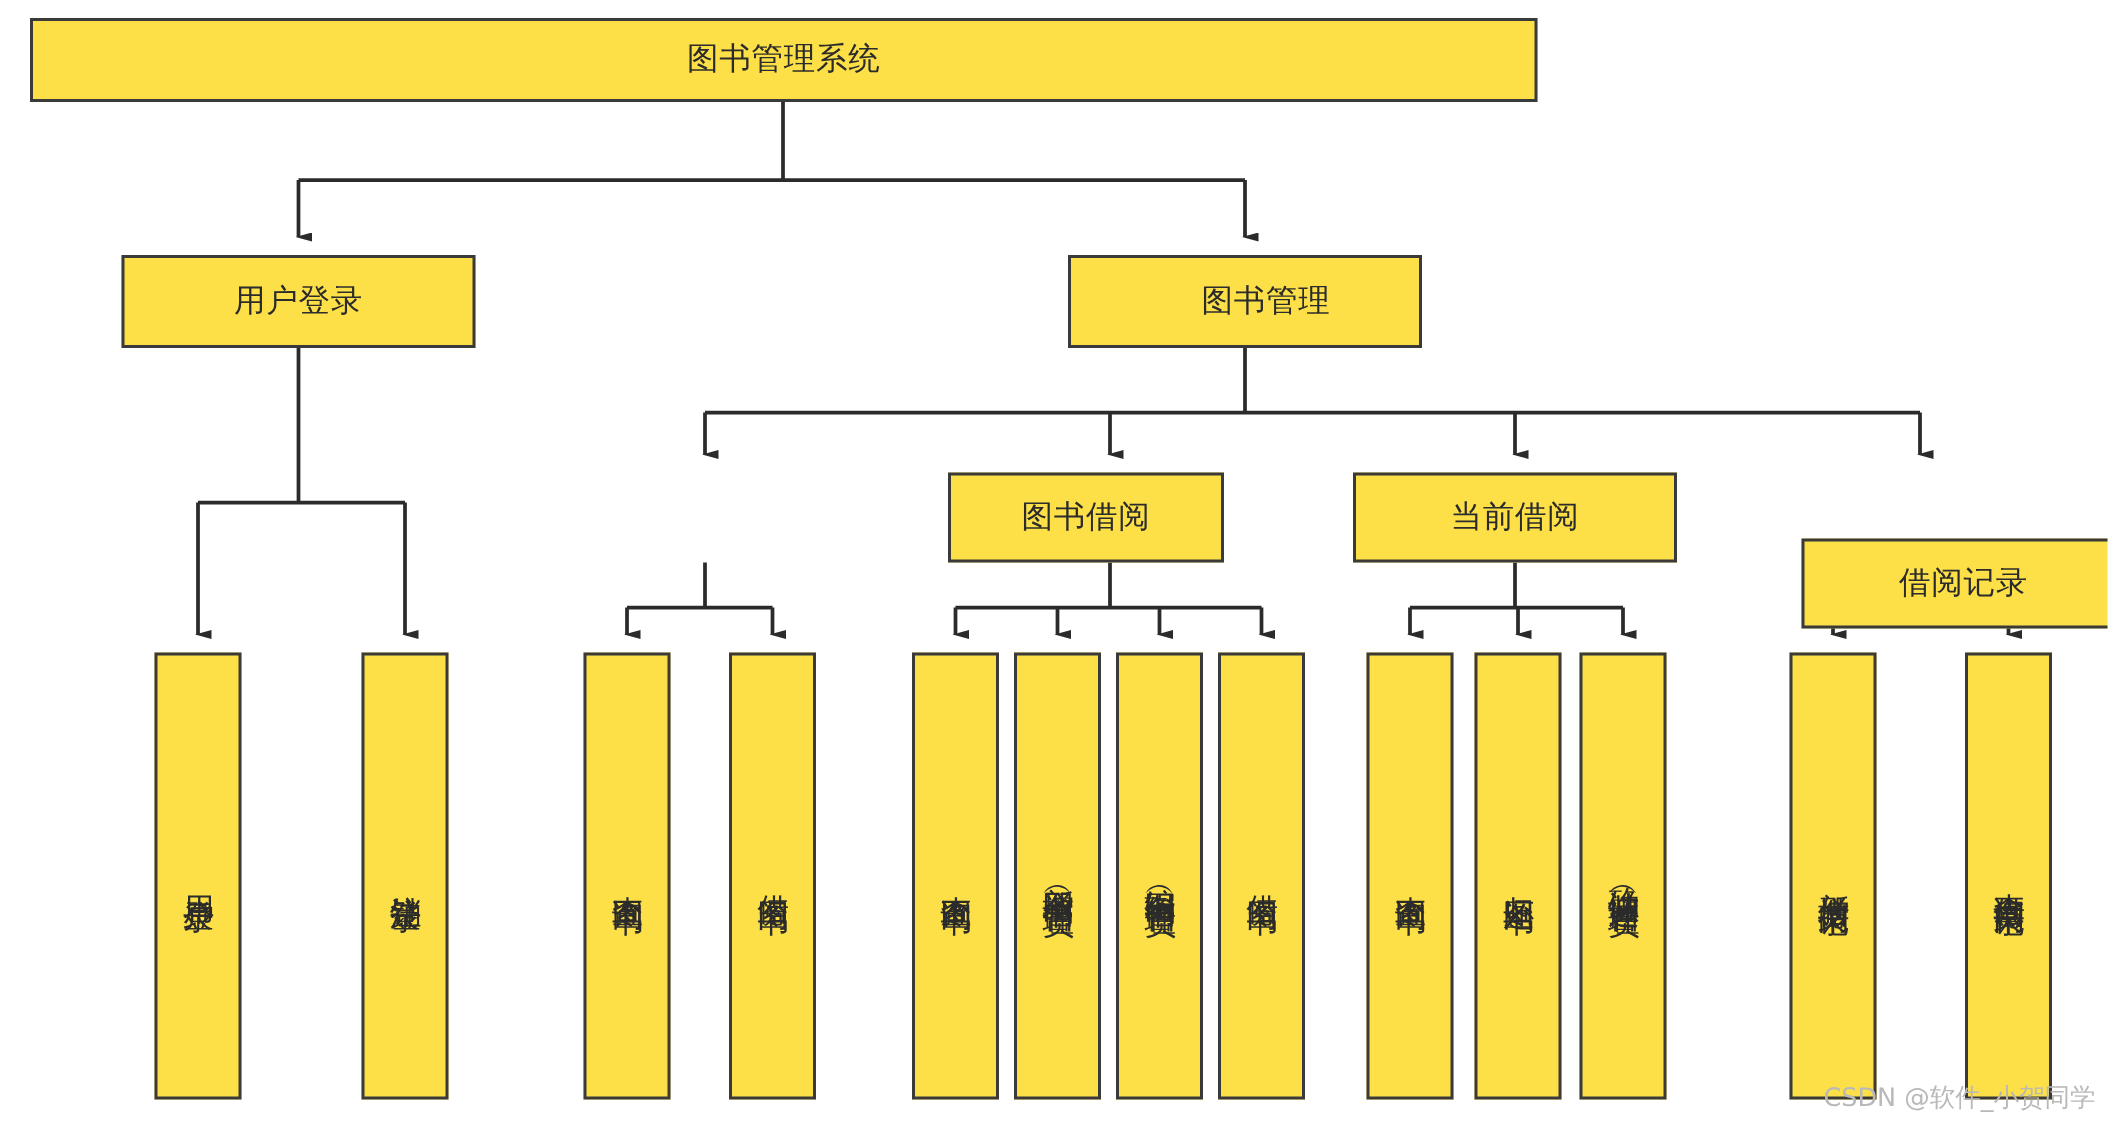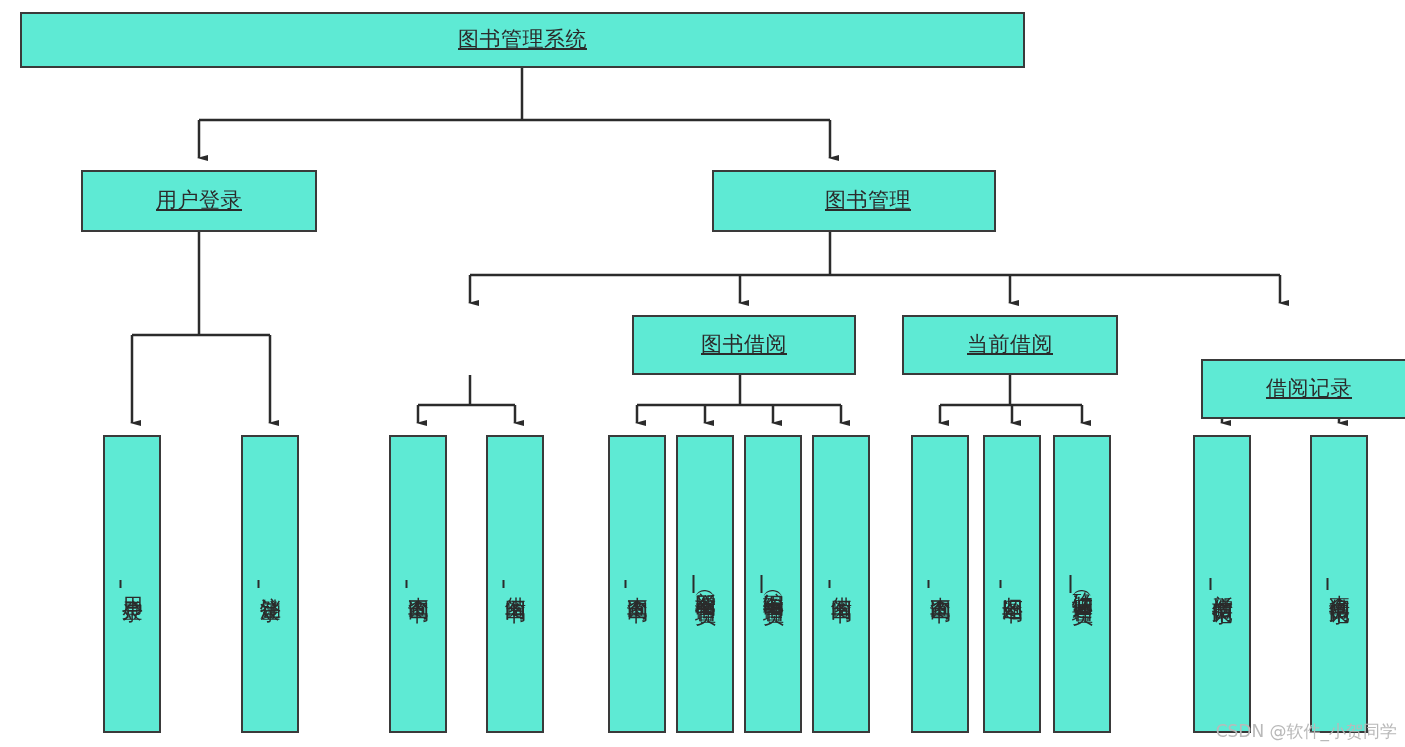--- a/index.html
+++ b/index.html
@@ -23,28 +23,27 @@
     position: absolute;
     left: 0;
     top: 0;
     width: 1405px;
     height: 747px;
   }
   .node {
     position: absolute;
     box-sizing: border-box;
     border: 2.5px solid #3a3a3a;
-    background: #5eead4;
+    background: #fde047;
     color: #2b2b2b;
     display: flex;
     align-items: center;
     justify-content: center;
     text-align: center;
     z-index: 2;
-    text-decoration: underline;
   }
   .node-h {
     font-size: 21px;
     letter-spacing: 0.5px;
     line-height: 1.1;
   }
   .node-v {
     writing-mode: vertical-rl;
     text-orientation: upright;
     font-size: 21px;
@@ -120,23 +119,23 @@
       <path d="M 1280 375 L 1280 405"></path>
       <path d="M 1222 405 L 1339 405"></path>
       <path d="M 1222 405 L 1222 423" marker-end="url(#arrow)"></path>
       <path d="M 1339 405 L 1339 423" marker-end="url(#arrow)"></path>
     </g>
   </svg>
 
   <div class="node node-h" style="left:20px;top:12px;width:1005px;height:56px;">图书管理系统</div>
 
   <div class="node node-h" style="left:81px;top:170px;width:236px;height:62px;">用户登录</div>
-  <div class="node node-h" style="left:712px;top:170px;width:284px;height:62px;padding-left:28px;">图书管理</div>
+  <div class="node node-h" style="left:712px;top:170px;width:236px;height:62px;padding-left:28px;">图书管理</div>
 
-  <div class="node node-h" style="left:632px;top:315px;width:224px;height:60px;text-align:right;">图书借阅</div>
+  <div class="node node-h" style="left:632px;top:315px;width:184px;height:60px;text-align:right;">图书借阅</div>
   <div class="node node-h" style="left:902px;top:315px;width:216px;height:60px;">当前借阅</div>
   <div class="node node-h" style="left:1201px;top:315px;width:216px;height:60px;margin-top:44px;">借阅记录</div>
 
   <div class="node node-v" style="left:103px;top:435px;width:58px;height:298px;">
     <span>用户登录</span>
   </div>
   <div class="node node-v" style="left:241px;top:435px;width:58px;height:298px;">
     <span>注销登录</span>
   </div>
   <div class="node node-v" style="left:389px;top:435px;width:58px;height:298px;">

